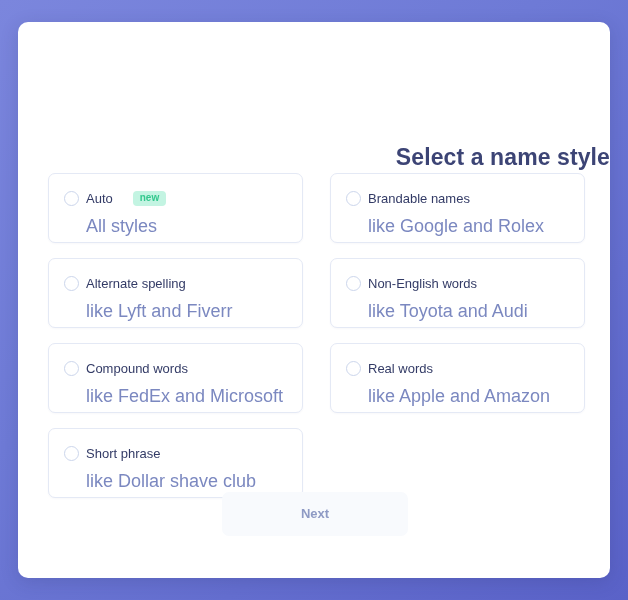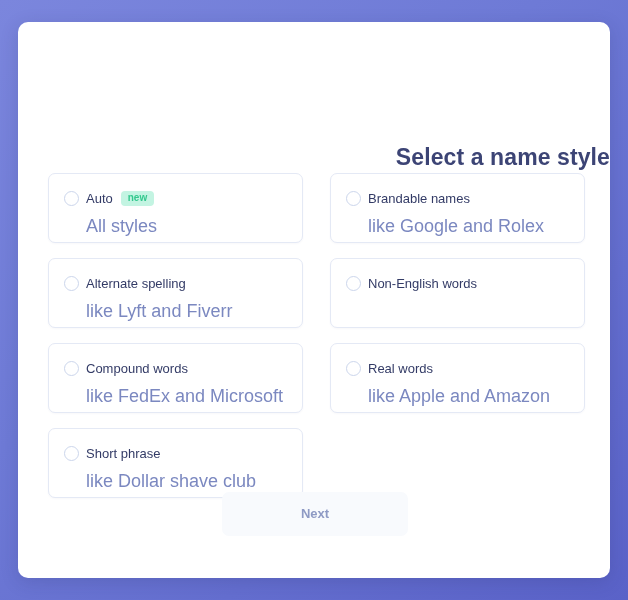--- a/index.html
+++ b/index.html
@@ -124,21 +124,21 @@
     display: flex;
     align-items: center;
     height: 17px;
   }
   .opt-title {
     font-size: 13px;
     color: #333b66;
     white-space: nowrap;
   }
   .badge {
-    margin-left: 8px;
+    margin-left: 20px;
     background: #c3f4e2;
     color: #34c88e;
     font-size: 10px;
     font-weight: bold;
     padding: 2px 7px 3px 7px;
     border-radius: 4px;
     line-height: 1;
     white-space: nowrap;
   }
   .opt-sub {
@@ -203,20 +203,21 @@
         <span class="opt-title">Alternate spelling</span>
       </div>
       <div class="opt-sub">like Lyft and Fiverr</div>
     </div>
 
     <div class="option-card">
       <span class="radio"></span>
       <div class="opt-title-row">
         <span class="opt-title">Non-English words</span>
       </div>
+      <div class="opt-sub">like Toyota and Audi</div>
     </div>
 
     <div class="option-card">
       <span class="radio"></span>
       <div class="opt-title-row">
         <span class="opt-title">Compound words</span>
       </div>
       <div class="opt-sub">like FedEx and Microsoft</div>
     </div>
 

